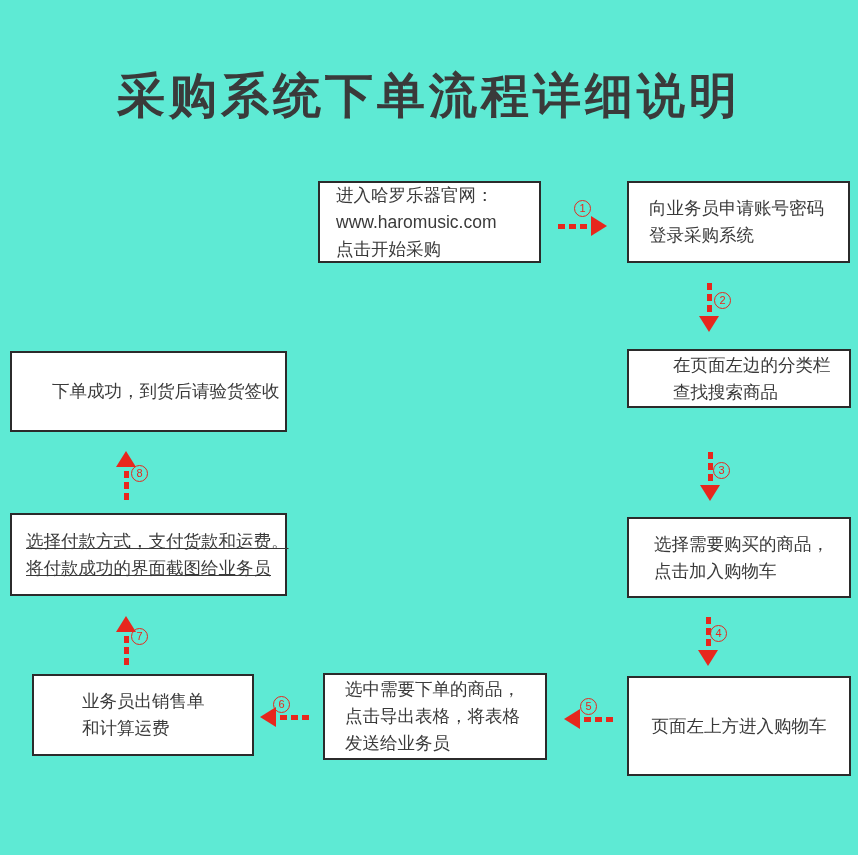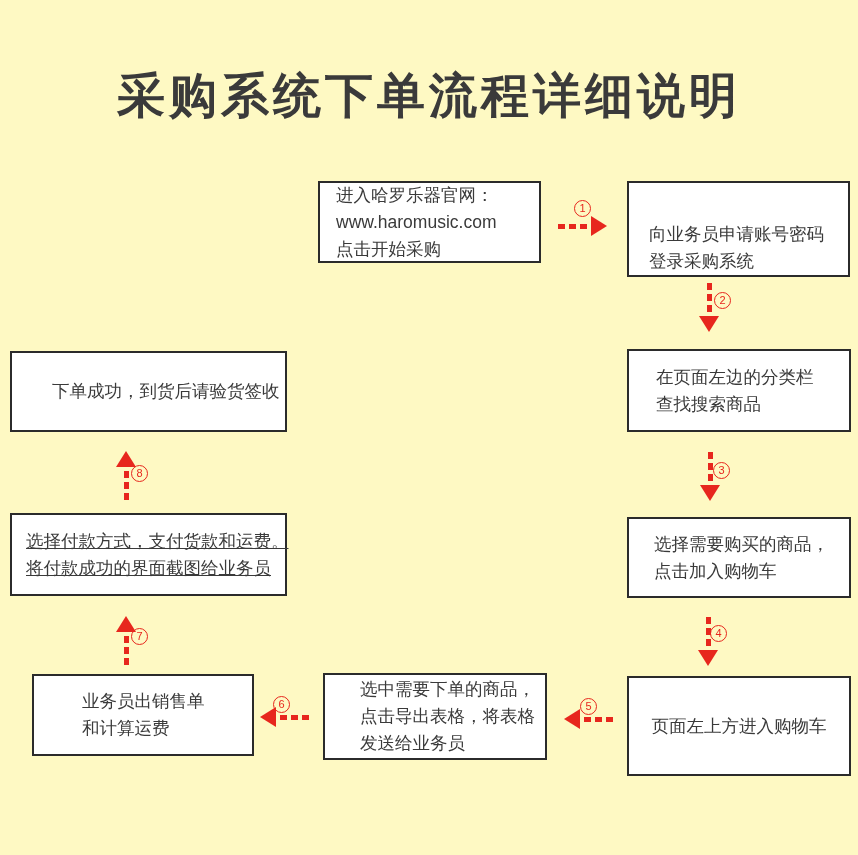--- a/index.html
+++ b/index.html
@@ -1,20 +1,20 @@
 <!DOCTYPE html>
 <html><head>
 <meta charset="utf-8">
 <style>
   html, body { margin: 0; padding: 0; background: #ffffff; }
   .canvas {
     position: relative;
     width: 858px;
     height: 855px;
-    background: #fef9c3;
+    background: #5eead4;
     font-family: "Liberation Sans", sans-serif;
     overflow: hidden;
   }
   .page-title {
     position: absolute;
     top: 64px;
     left: 0;
     width: 100%;
     text-align: center;
     font-size: 48px;
@@ -94,36 +94,36 @@
   <div class="connector" style="left:558px; top:200px; width:54px; height:40px;">
     <span class="num-circle" style="left:16px; top:0;">1</span>
     <span class="arrow-line-h" style="top:16px;">
       <span class="dash-h"></span>
       <span class="dash-h"></span>
       <span class="dash-h"></span>
       <span class="tri-right"></span>
     </span>
   </div>
 
-  <div class="node" style="left:627px; top:181px; width:223px; height:96px; padding-left:20px;justify-content:flex-end;">
+  <div class="node" style="left:627px; top:181px; width:223px; height:82px; padding-left:20px;">
     <div>向业务员申请账号密码</div>
     <div>登录采购系统</div>
   </div>
 
   <div class="connector" style="left:699px; top:283px; width:38px; height:50px;">
     <span class="arrow-col">
       <span class="dash-v"></span>
       <span class="dash-v"></span>
       <span class="dash-v"></span>
       <span class="tri-down"></span>
     </span>
     <span class="num-circle" style="left:15px; top:9px;">2</span>
   </div>
 
-  <div class="node" style="left:627px; top:349px; width:224px; height:83px; padding-left:27px;">
+  <div class="node" style="left:627px; top:349px; width:224px; height:59px; padding-left:44px;">
     <div>在页面左边的分类栏</div>
     <div>查找搜索商品</div>
   </div>
 
   <div class="connector" style="left:700px; top:452px; width:38px; height:50px;">
     <span class="arrow-col">
       <span class="dash-v"></span>
       <span class="dash-v"></span>
       <span class="dash-v"></span>
       <span class="tri-down"></span>
@@ -153,21 +153,21 @@
   <div class="connector" style="left:564px; top:698px; width:54px; height:36px;">
     <span class="num-circle" style="left:16px; top:0;">5</span>
     <span class="arrow-line-h" style="top:11px;">
       <span class="tri-left"></span>
       <span class="dash-h"></span>
       <span class="dash-h"></span>
       <span class="dash-h"></span>
     </span>
   </div>
 
-  <div class="node" style="left:323px; top:673px; width:224px; height:87px; padding-left:35px;">
+  <div class="node" style="left:323px; top:673px; width:224px; height:87px; padding-left:20px;">
     <div>选中需要下单的商品，</div>
     <div>点击导出表格，将表格</div>
     <div>发送给业务员</div>
   </div>
 
   <div class="connector" style="left:260px; top:696px; width:50px; height:36px;">
     <span class="num-circle" style="left:13px; top:0;">6</span>
     <span class="arrow-line-h" style="top:11px;">
       <span class="tri-left"></span>
       <span class="dash-h"></span>

